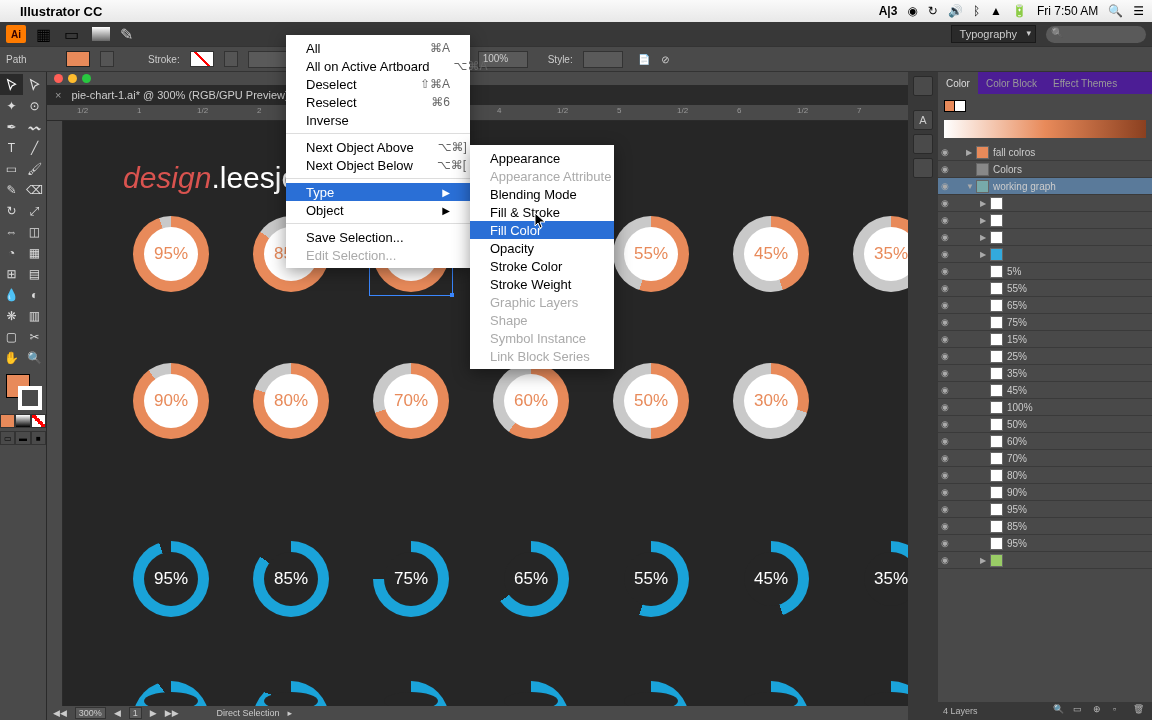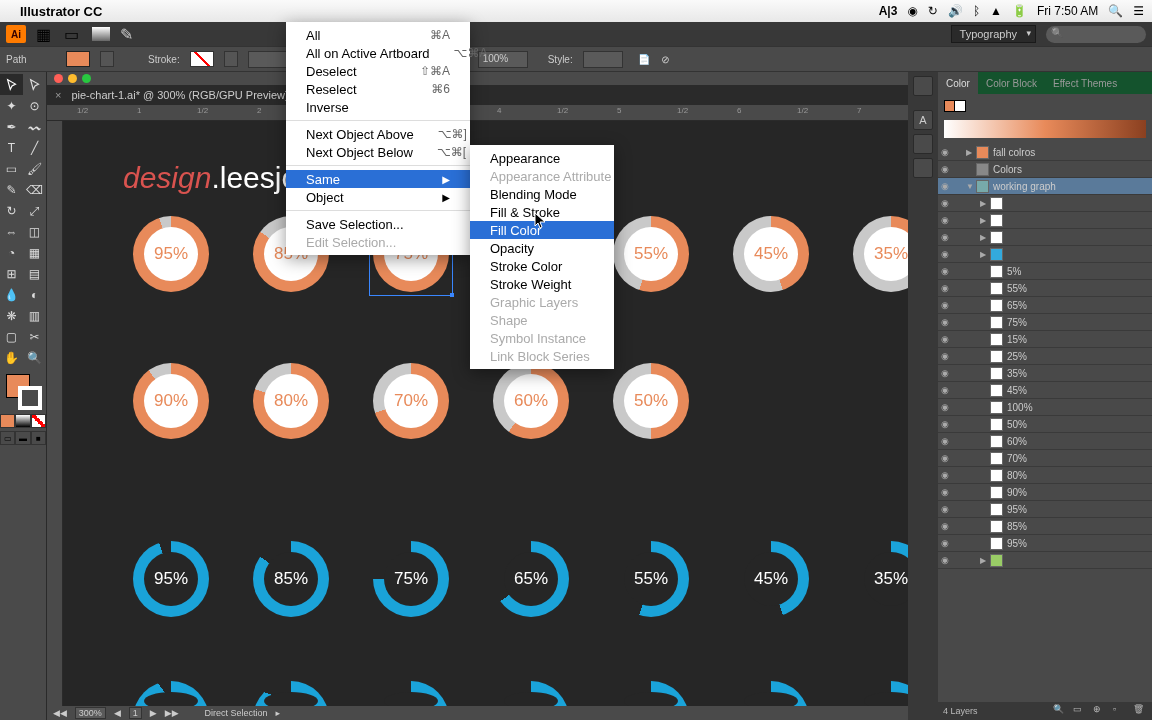--- a/index.html
+++ b/index.html
@@ -57,21 +57,21 @@
 .pie.sel .sel-box::after{bottom:-2px;right:-2px}
 .ring{width:76px;height:76px;border-radius:50%;position:relative;display:flex;align-items:center;justify-content:center}
 .ring .inner{position:absolute;inset:11px;border-radius:50%;background:#262626}
 .ring .txt{position:relative;font-size:17px;color:#fff;z-index:2}
 .ruler-left{position:absolute;left:0;top:49px;bottom:14px;width:16px;background:#4a4a4a;border-right:1px solid #2a2a2a}
 .statusbar{position:absolute;bottom:0;left:0;right:0;height:14px;background:#4a4a4a;display:flex;align-items:center;font-size:9px;color:#ccc;gap:8px;padding:0 6px}
 .statusbar .sel{background:#5a5a5a;padding:0 3px;border:1px solid #333}
 .panel-strip{width:30px;background:#383838;display:flex;flex-direction:column;align-items:center;padding-top:4px;gap:4px}
 .panel-strip .ic{width:20px;height:20px;background:#4a4a4a;border:1px solid #2a2a2a;border-radius:2px}
 .panels{width:214px;background:#494949;display:flex;flex-direction:column}
-.panel-tabs{height:22px;background:#14532d;display:flex;align-items:center;font-size:10px;color:#999}
+.panel-tabs{height:22px;background:#4c1d95;display:flex;align-items:center;font-size:10px;color:#999}
 .panel-tabs .t{padding:0 8px;height:100%;display:flex;align-items:center}
 .panel-tabs .t.a{background:#494949;color:#ddd}
 .color-body{height:50px;padding:6px;position:relative}
 .color-body .sw{width:12px;height:12px;background:#e88a5a;position:absolute;left:6px;top:6px;border:1px solid #000}
 .color-body .sw2{width:12px;height:12px;background:#fff;position:absolute;left:16px;top:6px;border:1px solid #000}
 .color-body .grad{position:absolute;left:6px;right:6px;top:26px;height:18px;background:linear-gradient(90deg,#fff,#e88a5a,#8b4020)}
 .layers-panel{flex:1;display:flex;flex-direction:column;overflow:hidden}
 .layer-list{flex:1;overflow-y:auto;background:#494949}
 .layer{height:17px;display:flex;align-items:center;font-size:10px;color:#ccc;border-bottom:1px solid #3a3a3a}
 .layer .vis{width:14px;text-align:center;color:#aaa;font-size:9px}
@@ -83,21 +83,21 @@
 .layer-foot{height:18px;background:#383838;display:flex;align-items:center;font-size:9px;color:#bbb;padding:0 5px;gap:6px}
 .layer-foot .sp{flex:1}
 .layer-foot .ic{width:14px;height:14px}
 .dropdown{position:absolute;background:#fff;box-shadow:0 4px 16px rgba(0,0,0,.4);font-size:13px;color:#000;z-index:200;padding:4px 0}
 .dropdown .item{height:18px;display:flex;align-items:center;padding:0 20px 0 20px;white-space:nowrap;position:relative}
 .dropdown .item.hl{background:#2a6fd6;color:#fff}
 .dropdown .item.dis{color:#aaa}
 .dropdown .item .sc{margin-left:auto;padding-left:24px;font-size:12px;color:#666}
 .dropdown .sep{height:1px;background:#ddd;margin:4px 0}
 .dropdown .item .sub{margin-left:auto;font-size:10px}
-.dd1{left:286px;top:22px;width:184px}
+.dd1{left:286px;top:35px;width:184px}
 .dd2{left:470px;top:145px;width:144px}
 svg.ticon{width:14px;height:14px;stroke:#ddd;stroke-width:1.3;fill:none}
 </style>
 </head>
 <body>
 
 <div class="menubar">
   <span class="apple"></span>
   <span class="app">Illustrator CC</span>
   <div class="right">
@@ -304,20 +304,24 @@
               <div class="txt">70%</div>
             </div>
             <div class="pie" style="background: conic-gradient(rgb(232, 138, 90) 0deg, rgb(232, 138, 90) 216deg, rgb(201, 201, 201) 216deg, rgb(201, 201, 201) 360deg);">
               <div class="inner"></div>
               <div class="txt">60%</div>
             </div>
             <div class="pie" style="background: conic-gradient(rgb(232, 138, 90) 0deg, rgb(232, 138, 90) 180deg, rgb(201, 201, 201) 180deg, rgb(201, 201, 201) 360deg);">
               <div class="inner"></div>
               <div class="txt">50%</div>
             </div>
+            <div class="pie" style="background: conic-gradient(rgb(232, 138, 90) 0deg, rgb(232, 138, 90) 108deg, rgb(201, 201, 201) 108deg, rgb(201, 201, 201) 360deg);">
+              <div class="inner"></div>
+              <div class="txt">30%</div>
+            </div>
           </div>
           <div class="chart-row" style="left: 70px; top: 420px;">
             <div class="ring" style="background: conic-gradient(rgb(26, 163, 217) 0deg, rgb(26, 163, 217) 342deg, rgb(38, 38, 38) 342deg, rgb(38, 38, 38) 360deg);">
               <div class="inner" style="background: rgb(38, 38, 38);"></div>
               <div class="txt">95%</div>
             </div>
             <div class="ring" style="background: conic-gradient(rgb(26, 163, 217) 0deg, rgb(26, 163, 217) 306deg, rgb(38, 38, 38) 306deg, rgb(38, 38, 38) 360deg);">
               <div class="inner" style="background: rgb(38, 38, 38);"></div>
               <div class="txt">85%</div>
             </div>
@@ -367,21 +371,21 @@
           </div>
         </div>
     </div>
     <div class="statusbar">
       <span>◀◀</span>
       <span class="sel">300%</span>
       <span>◀</span>
       <span class="sel">1</span>
       <span>▶</span>
       <span>▶▶</span>
-      <span style="margin-left:18px">Direct Selection</span>
+      <span style="margin-left:30px">Direct Selection</span>
       <span>▸</span>
     </div>
   </div>
 
   <div class="panel-strip">
     <div class="ic"></div>
     <div style="height:6px"></div>
     <div class="ic" style="color:#ccc;display:flex;align-items:center;justify-content:center;font-size:11px">A</div>
     <div class="ic"></div>
     <div class="ic"></div>
@@ -638,21 +642,21 @@
     <div class="item">
       <span>Next Object Above</span>
       <span class="sc">⌥⌘]</span>
     </div>
     <div class="item">
       <span>Next Object Below</span>
       <span class="sc">⌥⌘[</span>
     </div>
     <div class="sep"></div>
     <div class="item hl">
-      <span>Same</span>
+      <span>Type</span>
       <span class="sub">▶</span>
     </div>
     <div class="item">
       <span>Object</span>
       <span class="sub">▶</span>
     </div>
     <div class="sep"></div>
     <div class="item">
       <span>Save Selection...</span>
     </div>

